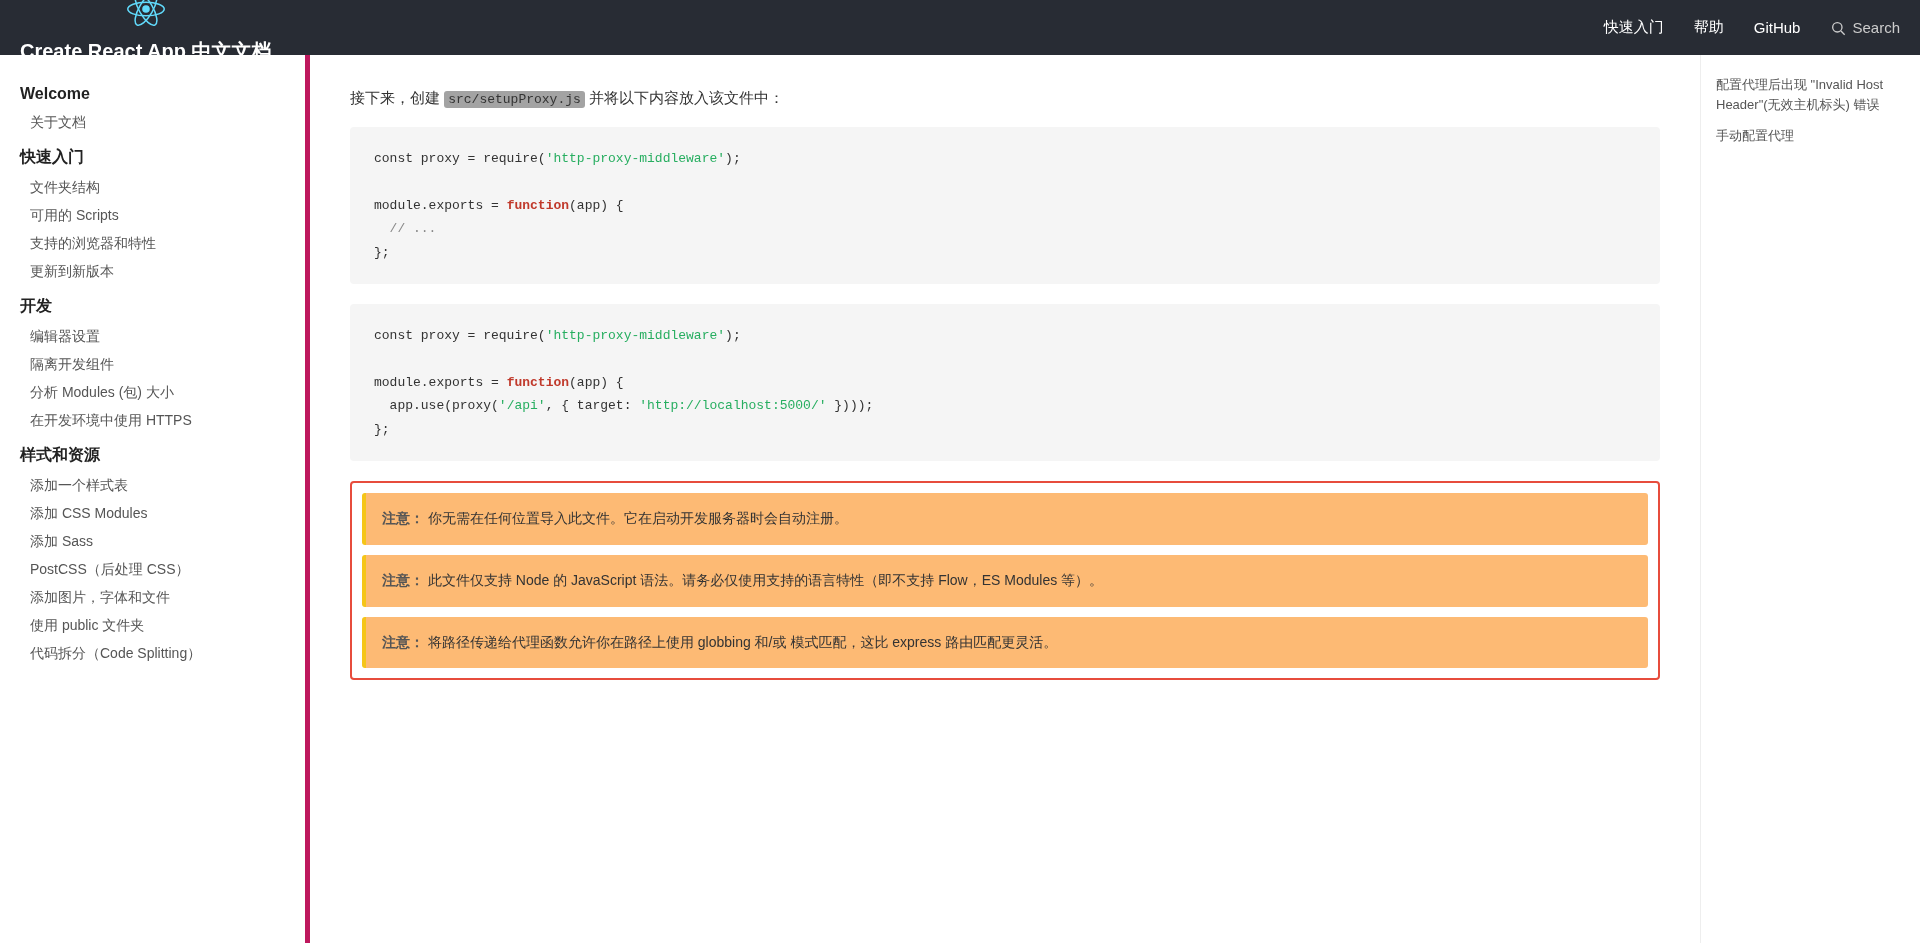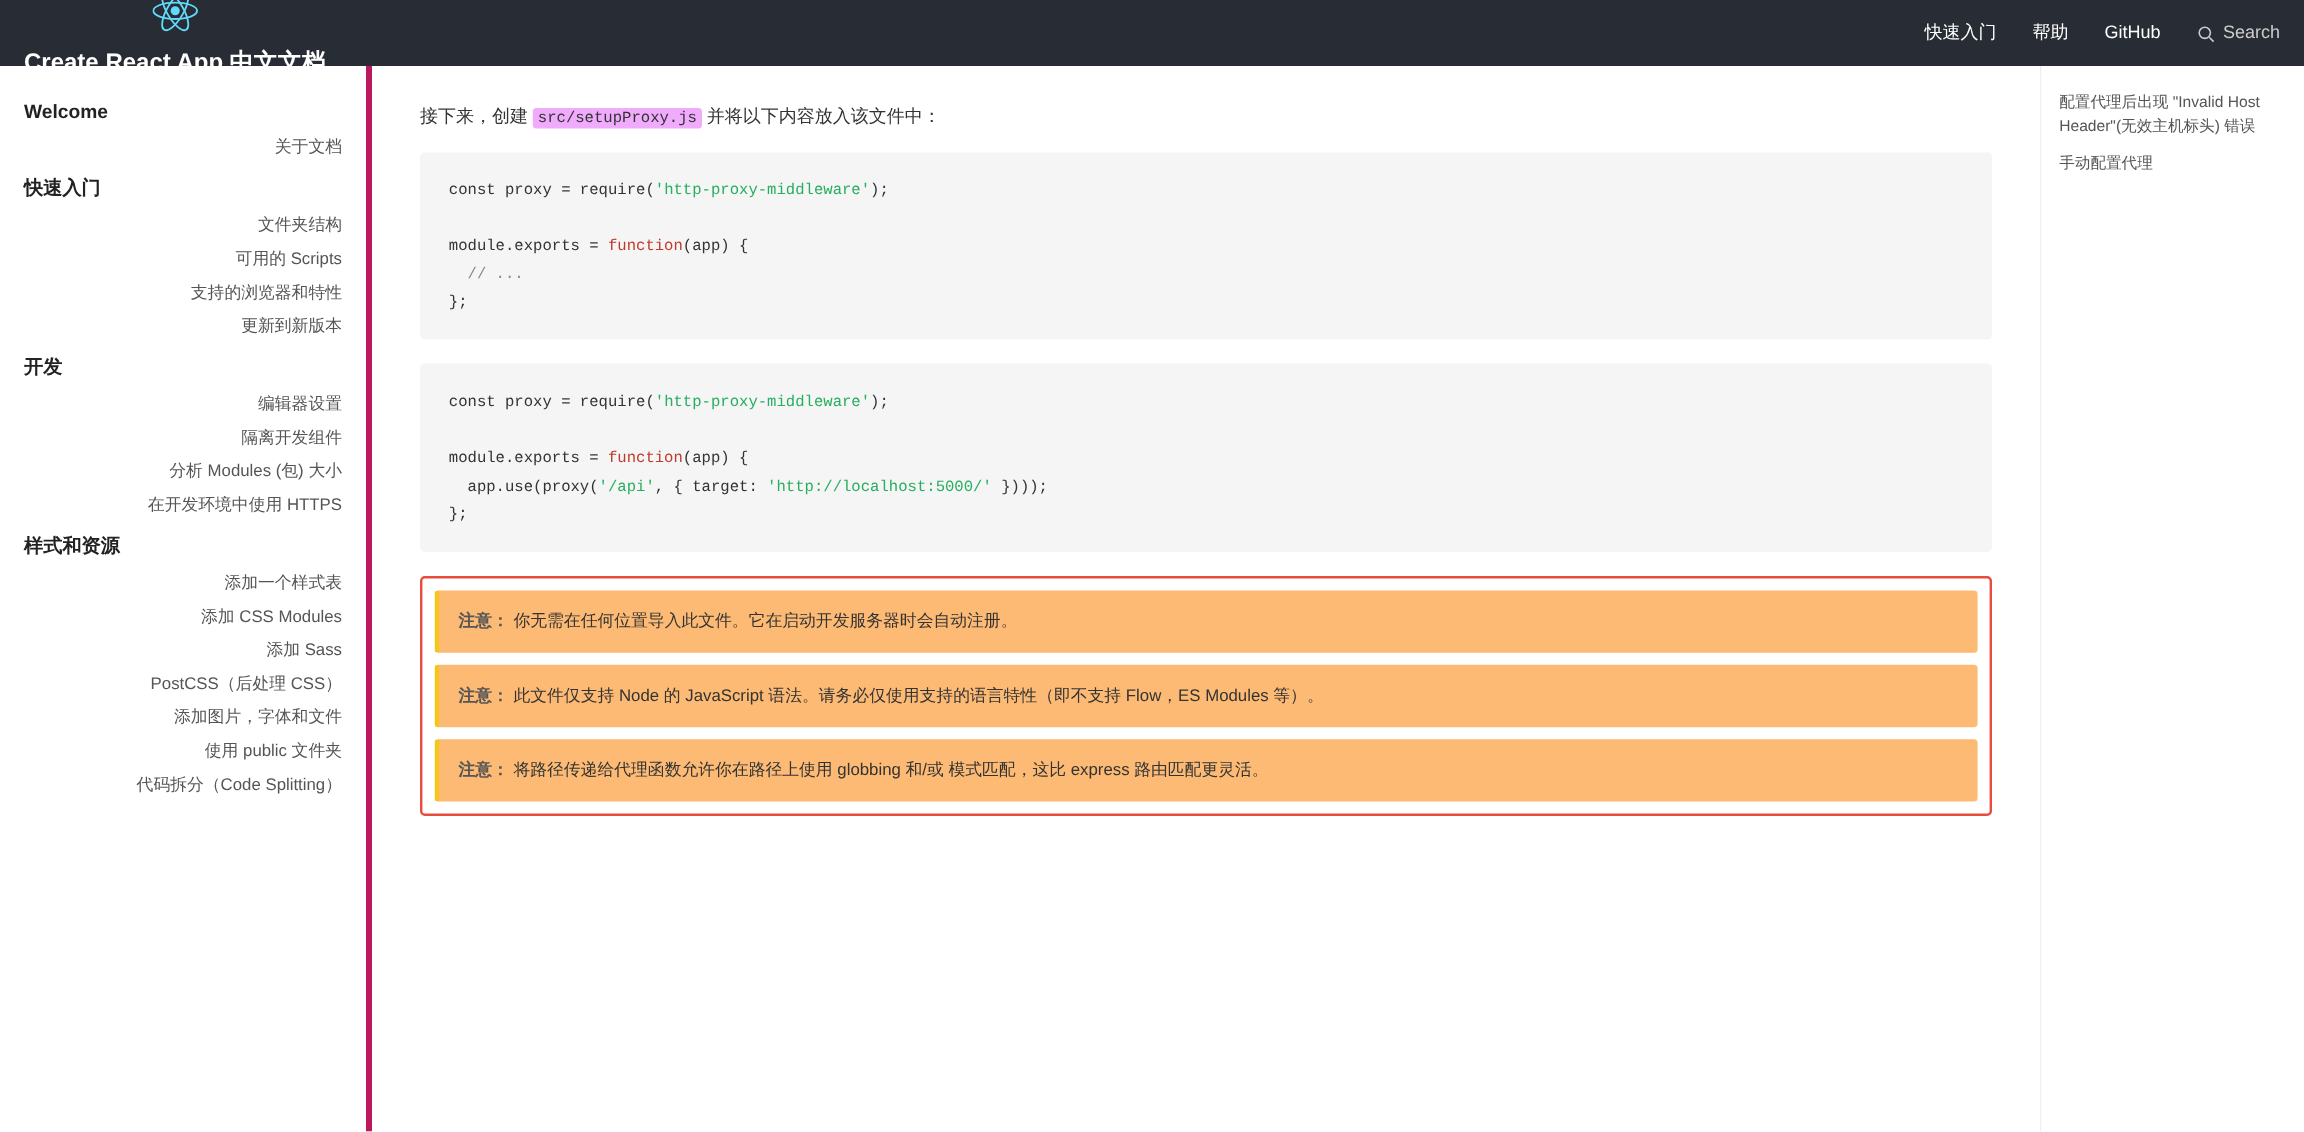--- a/index.html
+++ b/index.html
@@ -84,21 +84,20 @@
       color: #222;
       padding: 10px 20px 6px 20px;
     }
     .sidebar-item {
       display: block;
       padding: 5px 20px 5px 30px;
       color: #555;
       text-decoration: none;
       font-size: 14px;
       cursor: pointer;
-      text-align: right;
     }
 
     
     .main-content {
       flex: 1;
       overflow-y: auto;
       padding: 30px 40px;
       background: #fff;
     }
     .main-content::-webkit-scrollbar { width: 8px; }
@@ -124,38 +123,38 @@
     }
 
     
     .prose p {
       margin-bottom: 16px;
       line-height: 1.7;
       font-size: 15px;
       color: #333;
     }
     .prose code {
-      background: #f0abfc;
+      background: #a3a3a3;
       padding: 1px 4px;
       border-radius: 3px;
       font-family: 'Courier New', monospace;
       font-size: 13px;
     }
     .code-block {
       background: #f5f5f5;
       border-radius: 4px;
       padding: 20px 24px;
       margin-bottom: 20px;
       font-family: 'Courier New', Courier, monospace;
       font-size: 13px;
       line-height: 1.8;
       color: #333;
       overflow-x: auto;
     }
-    .kw { color: #c0392b; font-weight: normal; }
+    .kw { color: #c0392b; font-weight: bold; }
     .str { color: #27ae60; }
     .cm { color: #888; }
     .normal { color: #333; }
 
     
     .notes-wrapper {
       border: 2px solid #e74c3c;
       border-radius: 4px;
       padding: 10px;
       margin-top: 10px;

